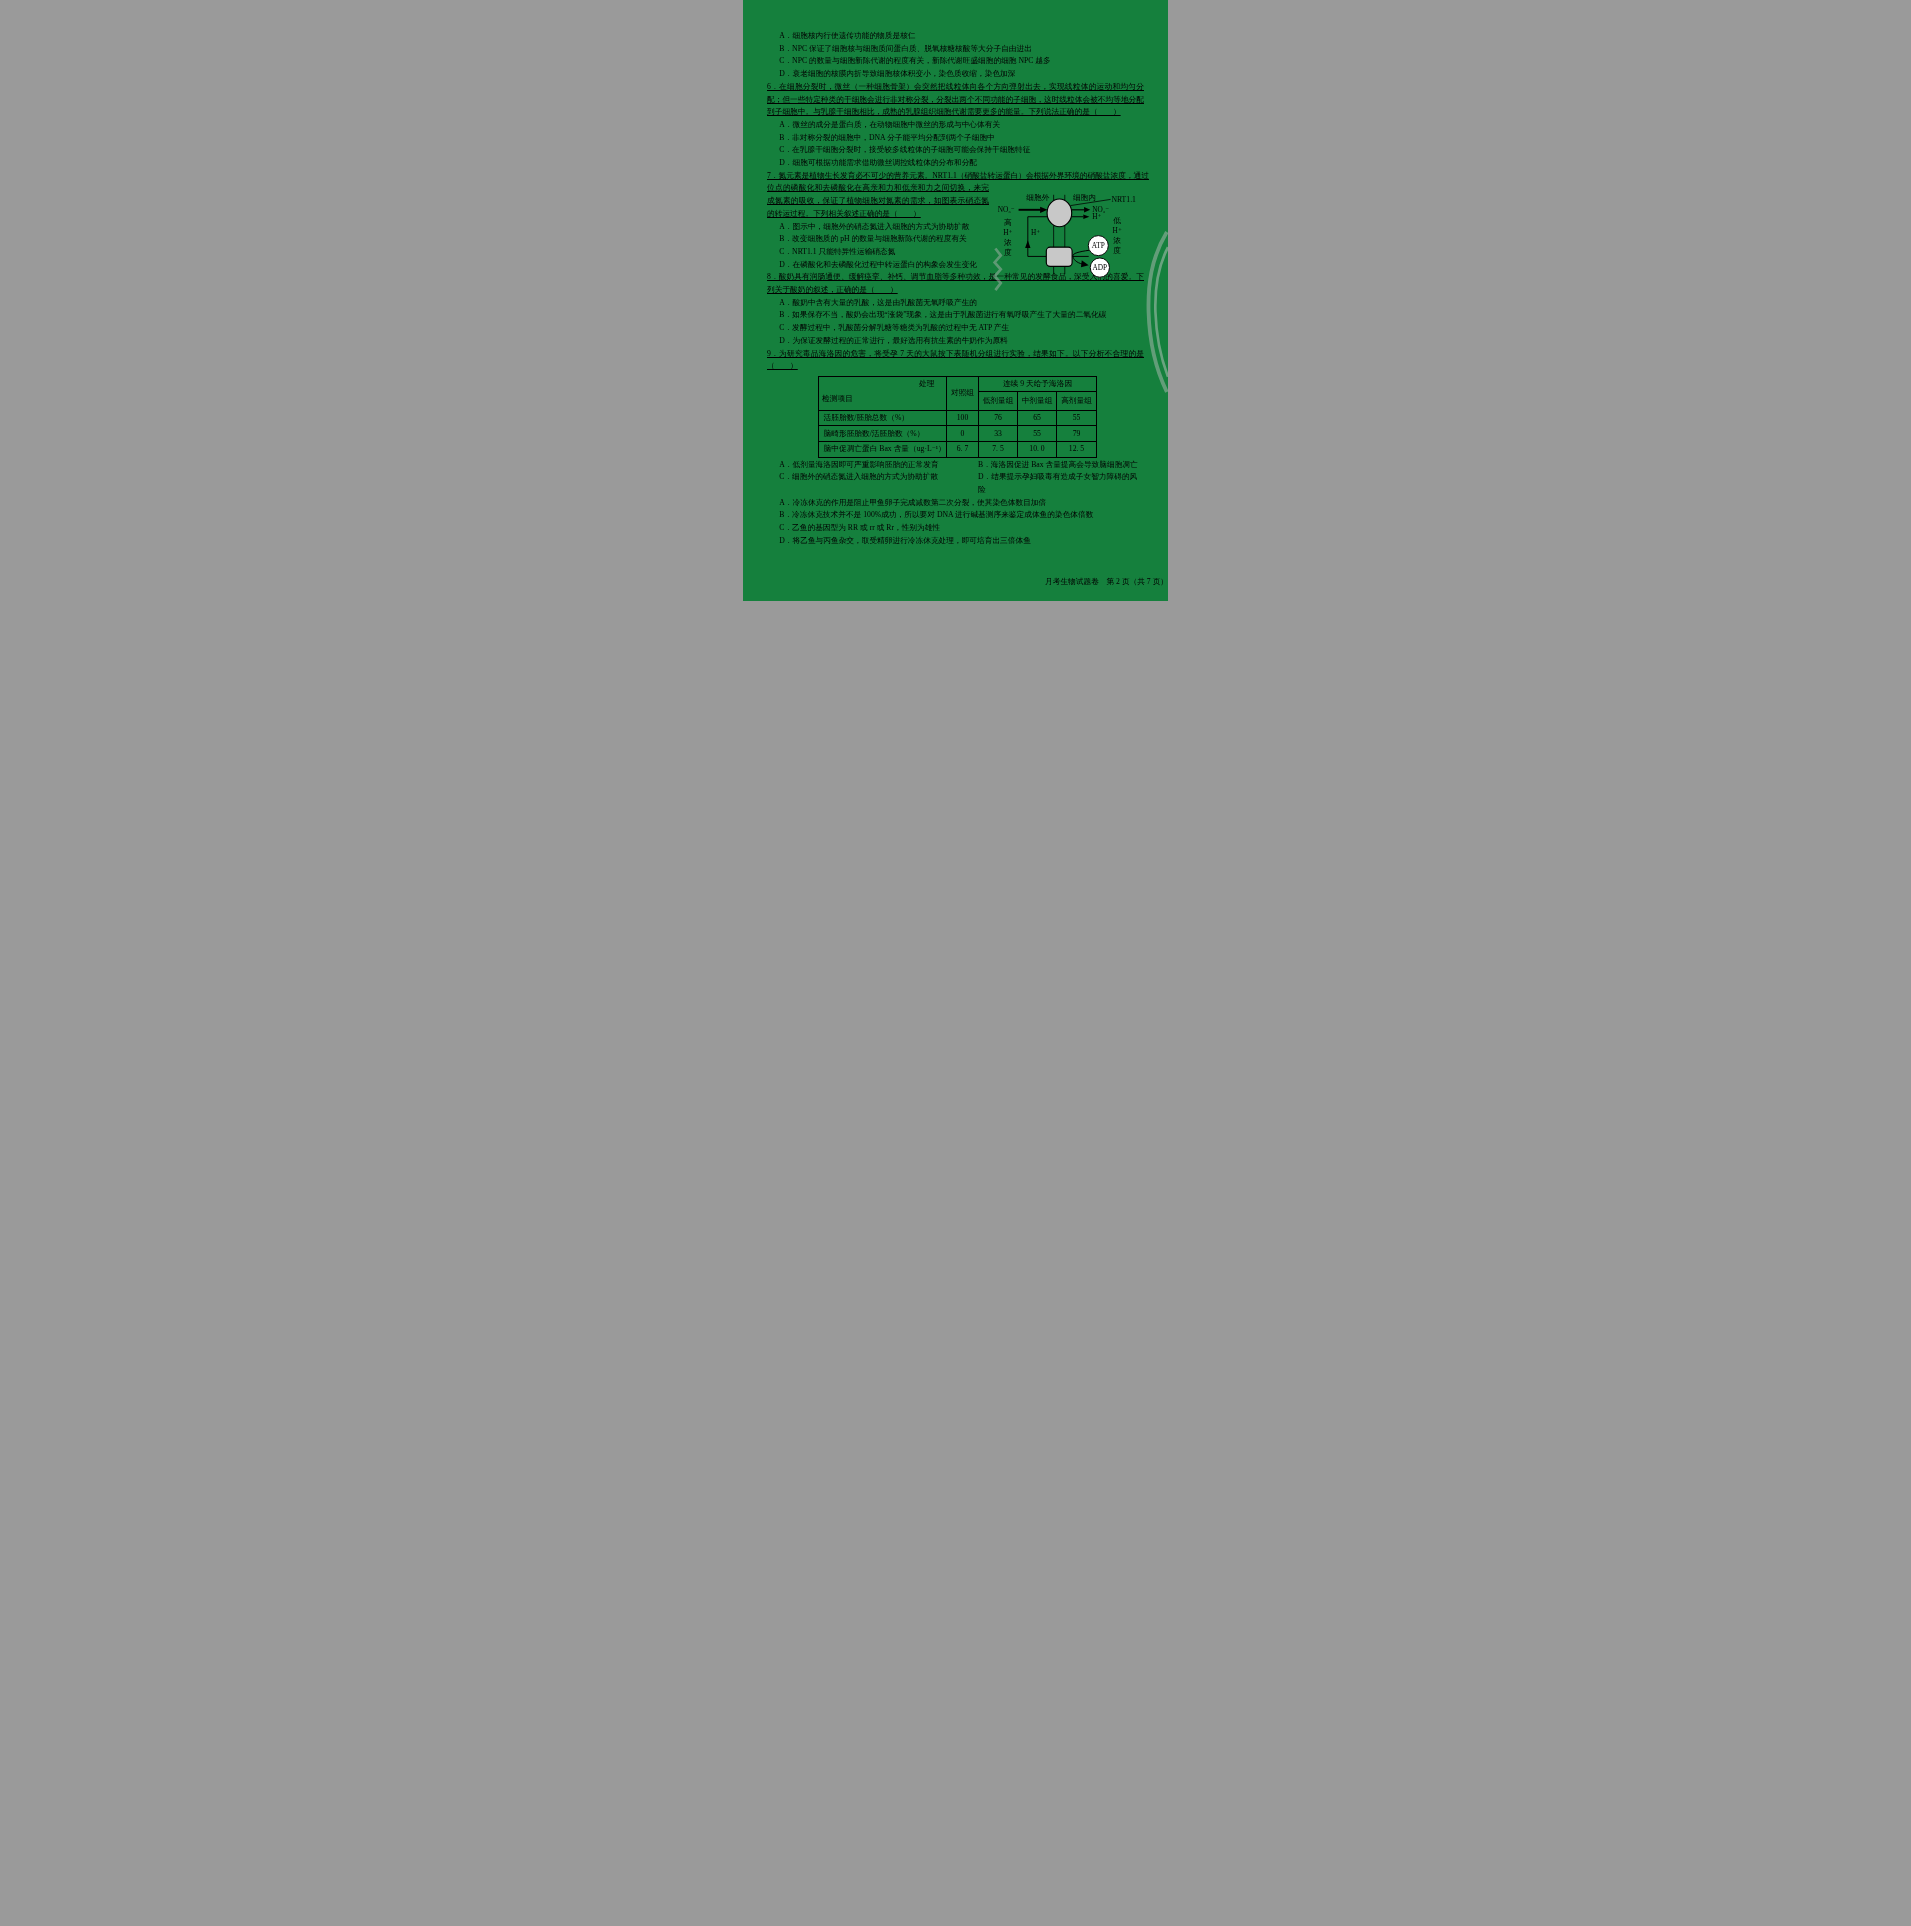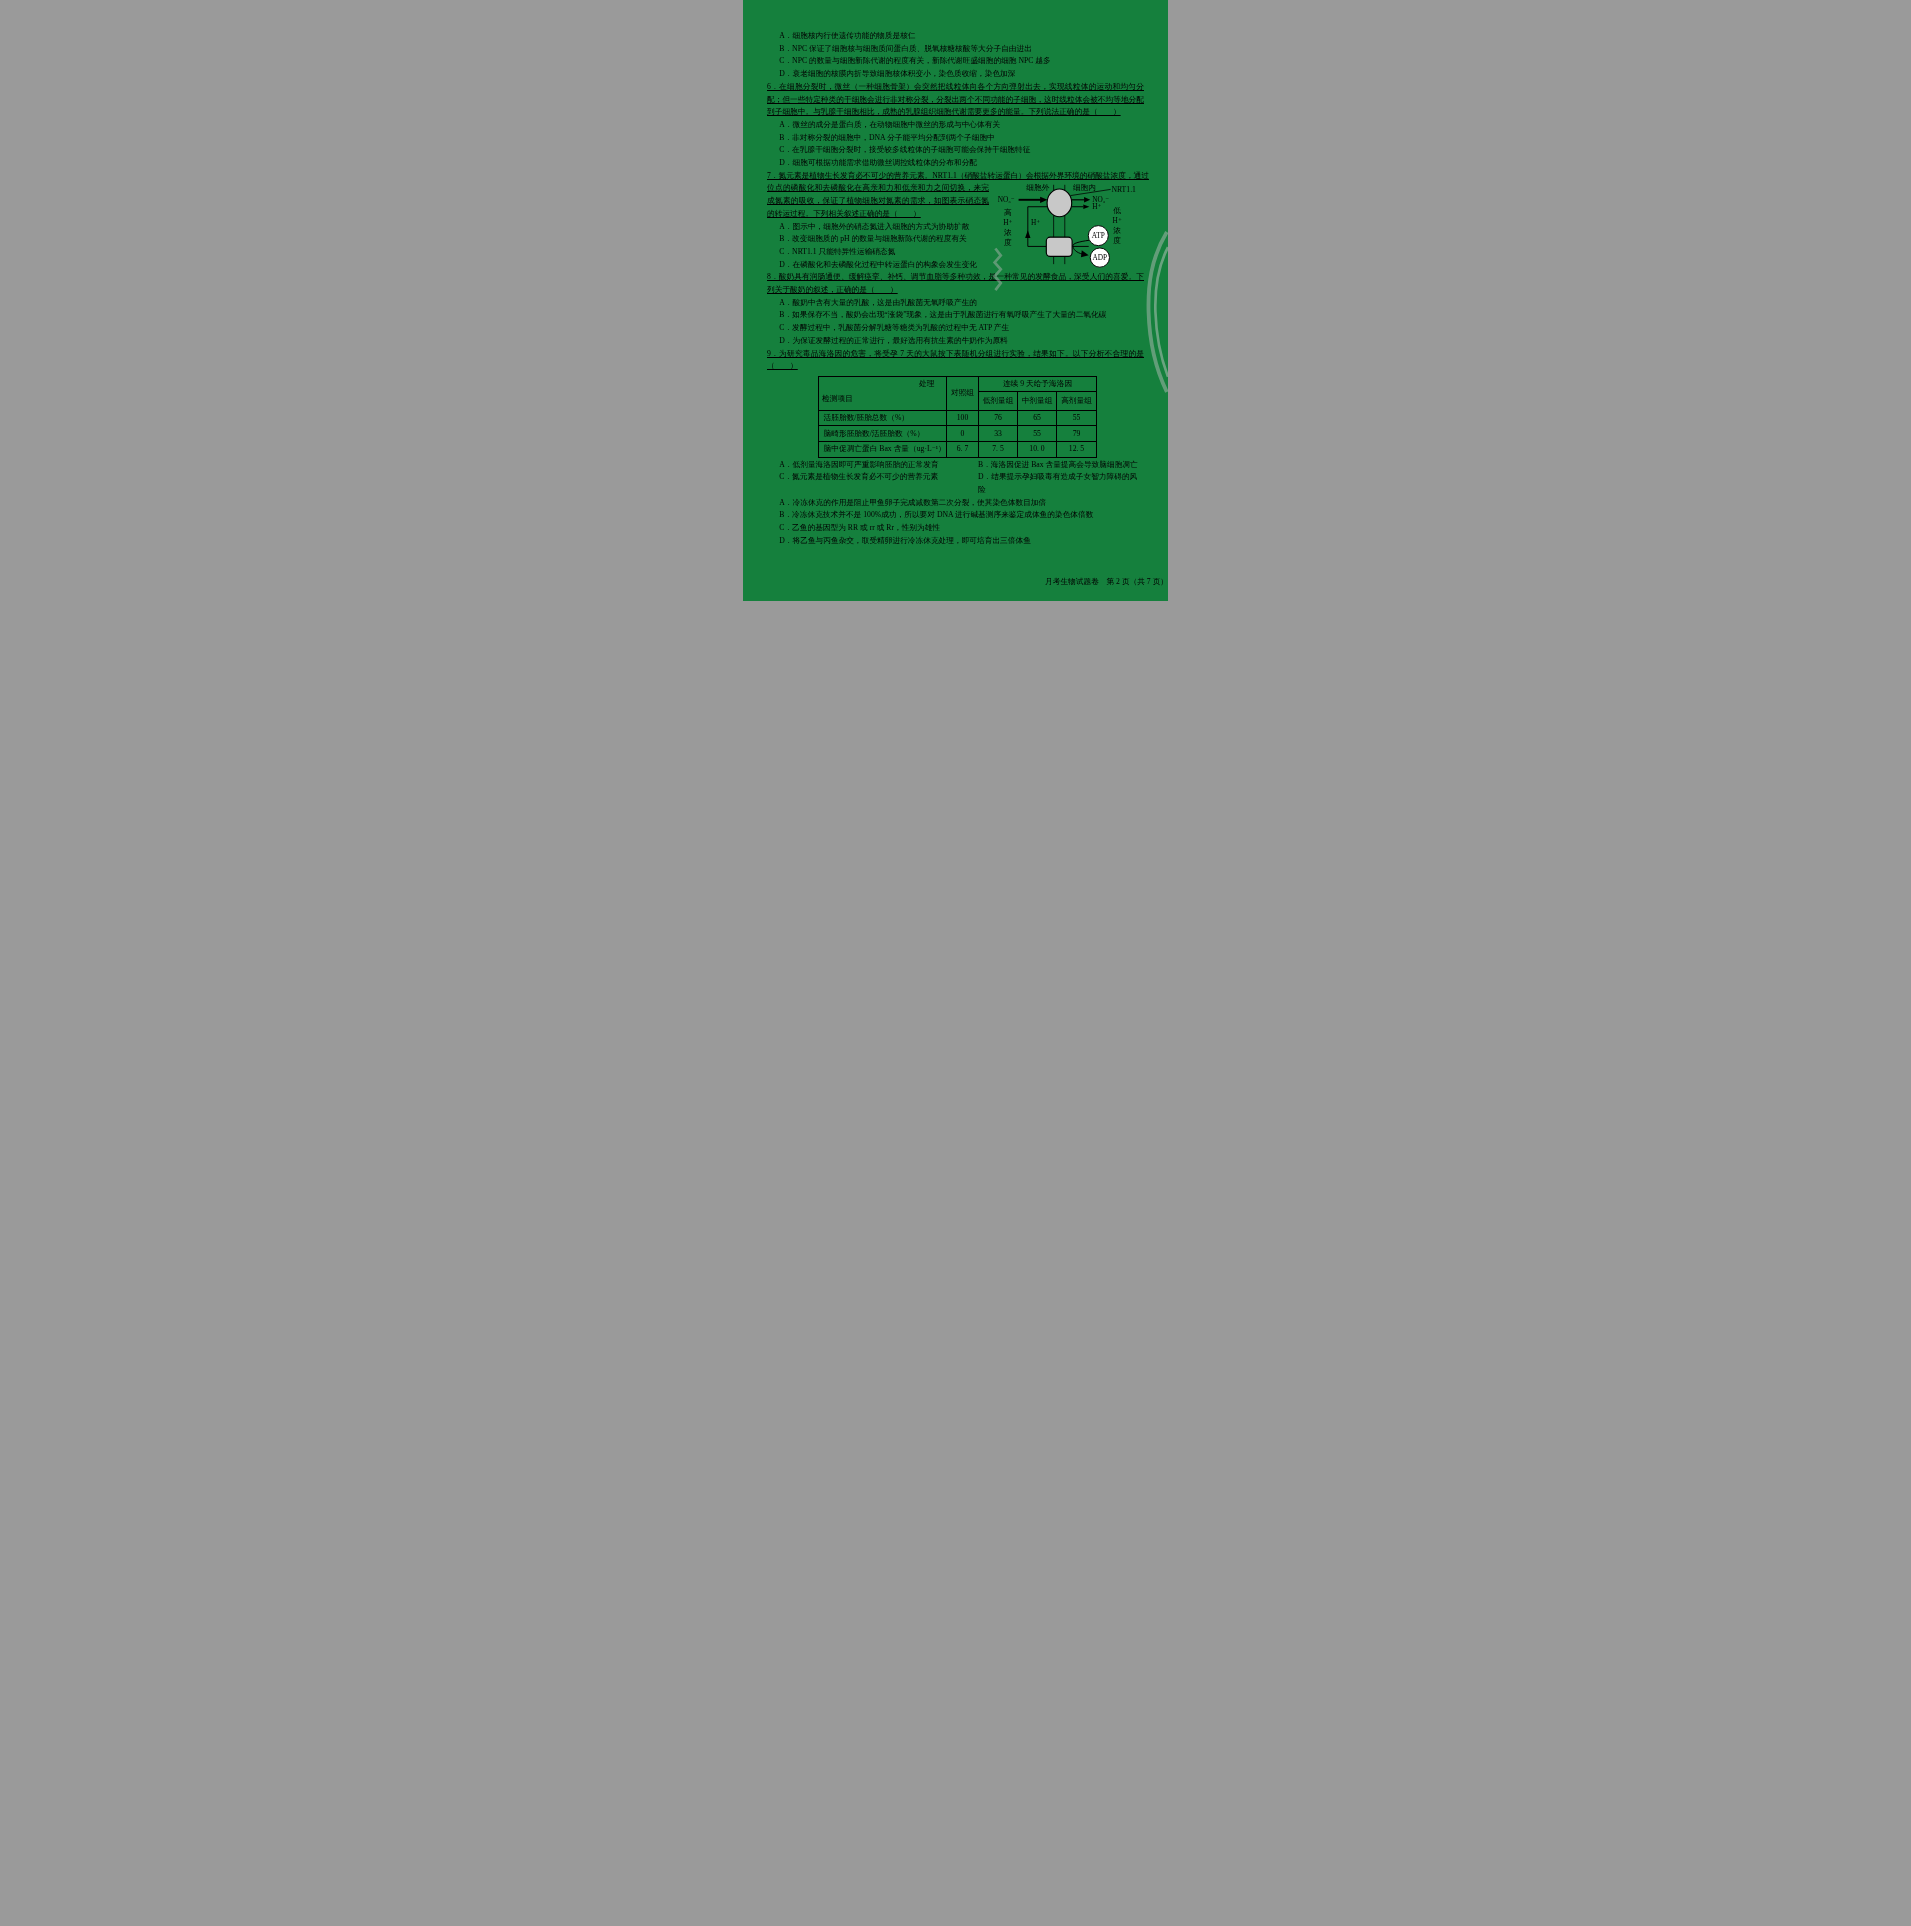--- a/index.html
+++ b/index.html
@@ -8,21 +8,21 @@
     font-family:"Liberation Serif","DejaVu Serif",serif;
     font-size:7.7px;line-height:12.7px;color:#000;overflow:hidden;
   }
   .content{position:absolute;left:24px;top:30px;width:377px;}
   .content p{margin:0;text-decoration:underline;}
   .stem{text-align:justify;}
   .opt{margin-left:12.3px;}
   .q7{position:relative;}
   .q7-line1{white-space:nowrap;}
   .q7-rest{width:222px;text-align:justify;}
-  .diagram{position:absolute;left:230px;top:14px;width:151px;height:84px;}
+  .diagram{position:absolute;left:230px;top:24px;width:151px;height:84px;}
   .diagram svg{display:block;width:151px;height:84px;}
   svg text{font-family:"Liberation Serif","DejaVu Serif",serif;}
   .q9-table{
     border-collapse:collapse;border:1.2px solid #000;margin:3.1px 0 0.8px 51px;
     table-layout:fixed;width:279px;
   }
   .q9-table td{border:0.4px solid #000;text-align:center;padding:0;vertical-align:middle;}
   .q9-table .thb{border-bottom:1.2px solid #000;}
   .hr1{height:15.4px;} .hr2{height:19px;}
   .dr1{height:15px;} .dr2{height:16px;} .dr3{height:15.4px;}
@@ -171,21 +171,21 @@
           <td>12. 5</td>
         </tr>
       </tbody>
         </table>
 
       <div class="opt2">
         <div class="l">A．低剂量海洛因即可严重影响胚胎的正常发育</div>
         <div>B．海洛因促进 Bax 含量提高会导致脑细胞凋亡</div>
       </div>
       <div class="opt2">
-        <div class="l">C．氮元素是植物生长发育必不可少的营养元素</div>
+        <div class="l">C．细胞外的硝态氮进入细胞的方式为协助扩散</div>
         <div>D．结果提示孕妇吸毒有造成子女智力障碍的风险</div>
       </div>
     </div>
 
     <div>
       <div class="opt">A．冷冻休克的作用是阻止甲鱼卵子完成减数第二次分裂，使其染色体数目加倍</div>
       <div class="opt">B．冷冻休克技术并不是 100%成功，所以要对 DNA 进行碱基测序来鉴定成体鱼的染色体倍数</div>
       <div class="opt">C．乙鱼的基因型为 RR 或 rr 或 Rr，性别为雄性</div>
       <div class="opt">D．将乙鱼与丙鱼杂交，取受精卵进行冷冻休克处理，即可培育出三倍体鱼</div>
     </div>

